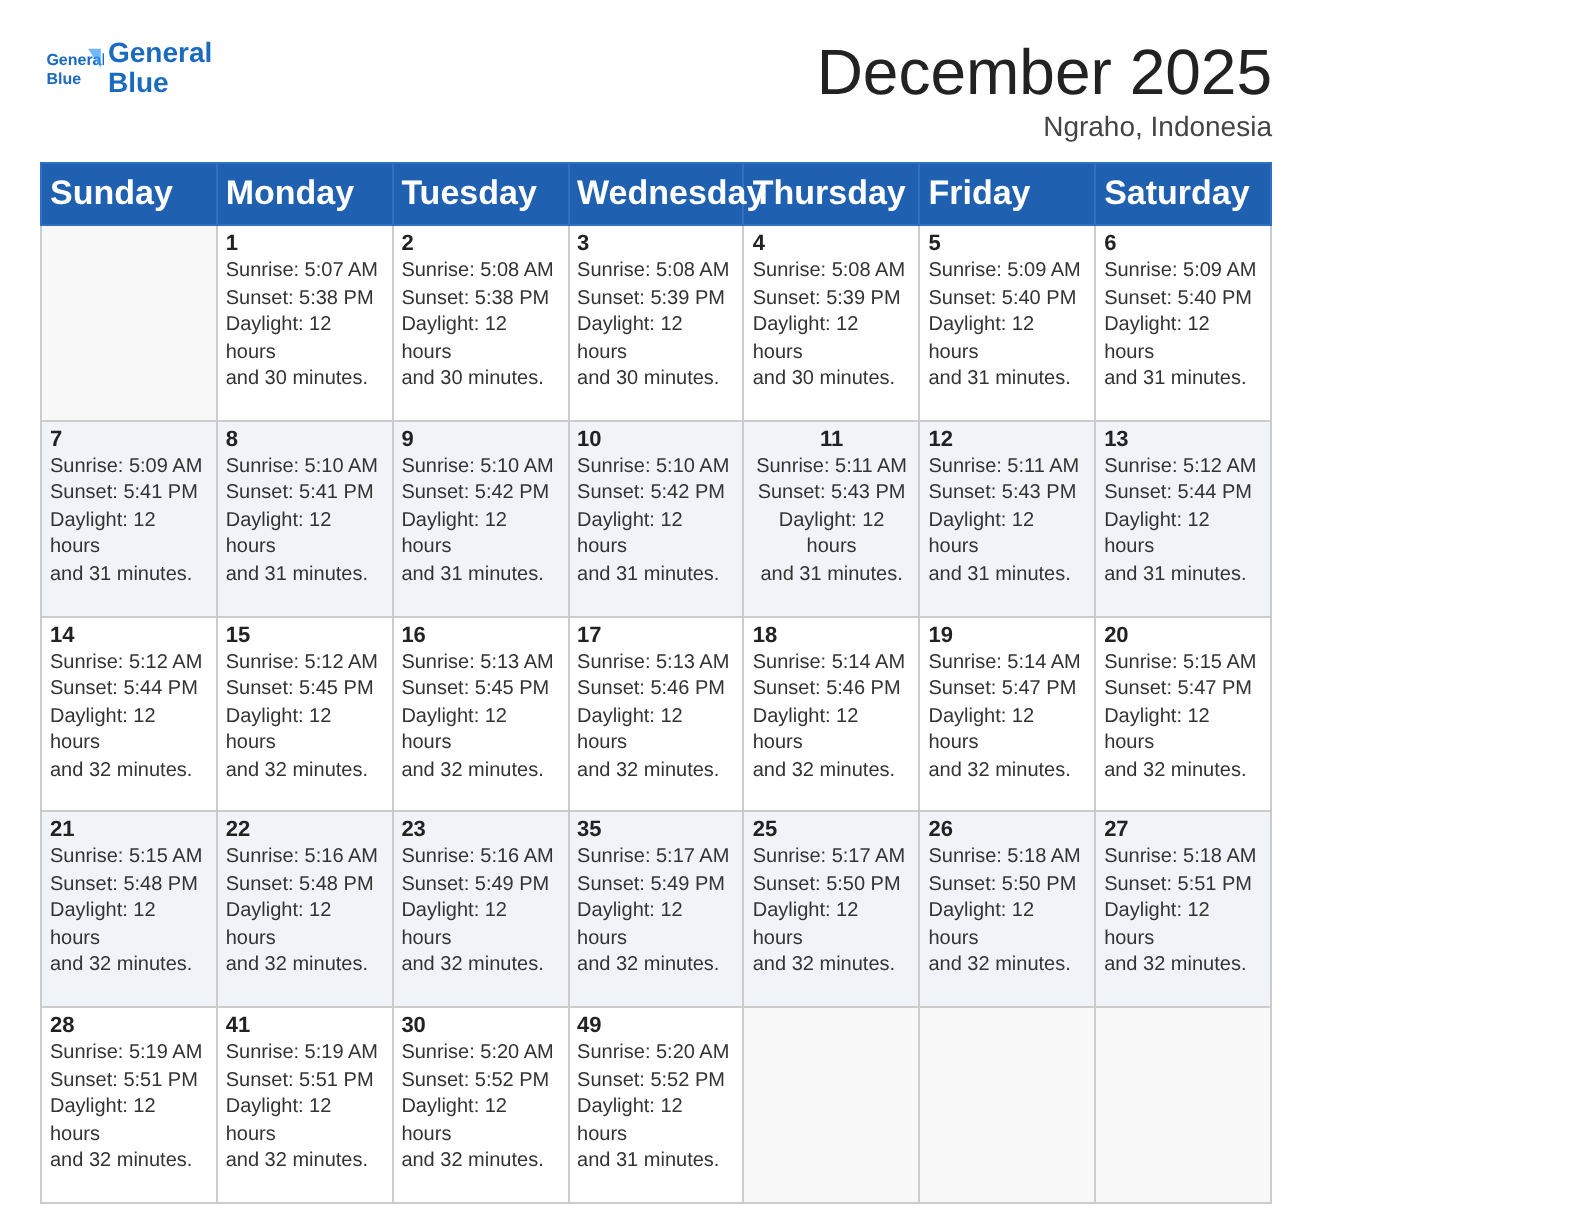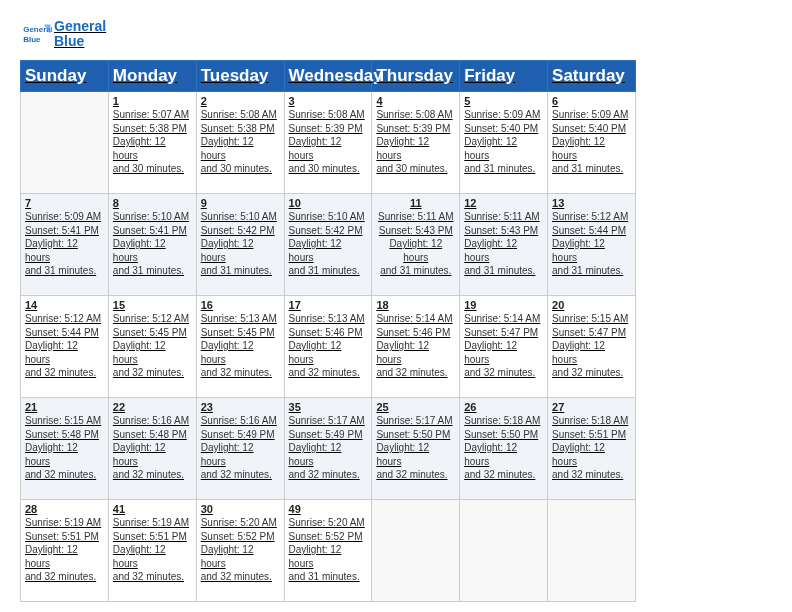--- a/index.html
+++ b/index.html
@@ -9,21 +9,20 @@
       font-family: Arial, sans-serif;
       background: #fff;
       overflow: hidden;
     }
     .page {
       width: 656px;
       height: 612px;
       padding: 18px 20px 10px 20px;
       display: flex;
       flex-direction: column;
-      text-decoration: underline;
     }
     .header {
       display: flex;
       justify-content: space-between;
       align-items: flex-start;
       margin-bottom: 10px;
     }
     .logo {
       display: flex;
       align-items: center;
@@ -96,20 +95,24 @@
         <rect x="2" y="2" width="36" height="36" rx="4" fill="#fff"></rect>
         <text x="4" y="18" font-size="10" font-weight="bold" fill="#1a6bbf" font-family="Arial">General</text>
         <text x="4" y="30" font-size="10" font-weight="bold" fill="#1a6bbf" font-family="Arial">Blue</text>
         <polygon points="30,8 38,8 38,20" fill="#3399ff" opacity="0.7"></polygon>
       </svg>
       <div style="display:flex;flex-direction:column;line-height:1.1">
         <span style="font-size:14px;font-weight:bold;color:#1a6bbf">General</span>
         <span style="font-size:14px;font-weight:bold;color:#1a6bbf">Blue</span>
       </div>
     </div>
+    <div class="title-block">
+      <div class="month-title">December 2025</div>
+      <div class="location">Ngraho, Indonesia</div>
+    </div>
   </div>
 
   <table class="calendar">
     <thead>
       <tr>
       <th>Sunday</th>
           <th>Monday</th>
           <th>Tuesday</th>
           <th>Wednesday</th>
           <th>Thursday</th>

